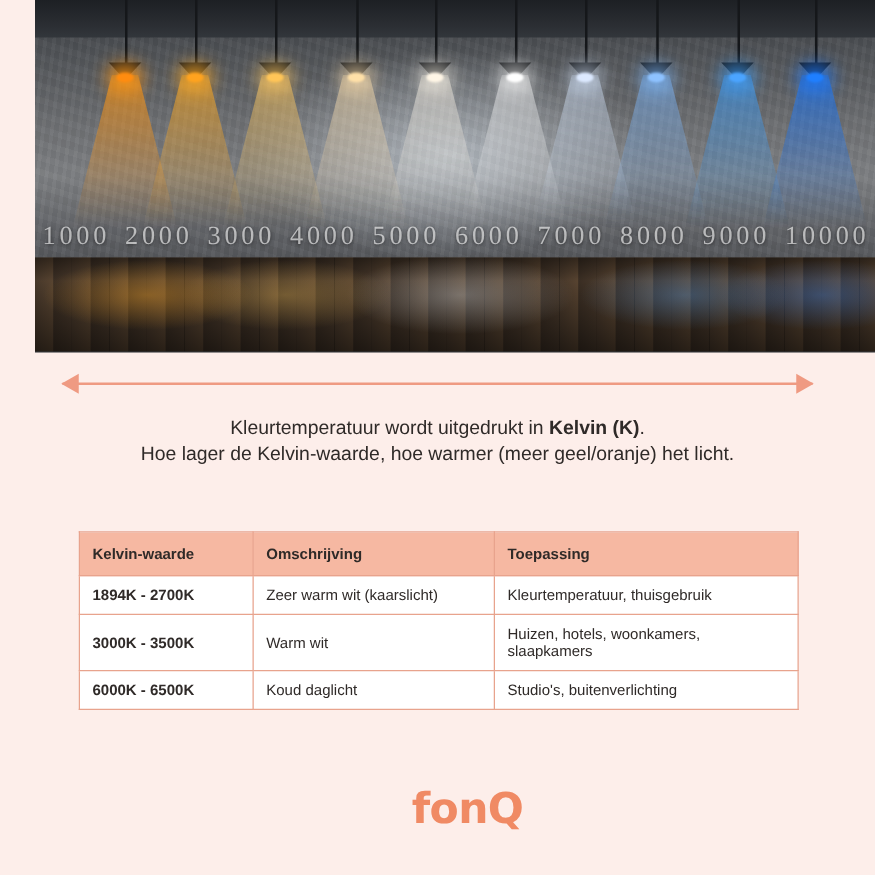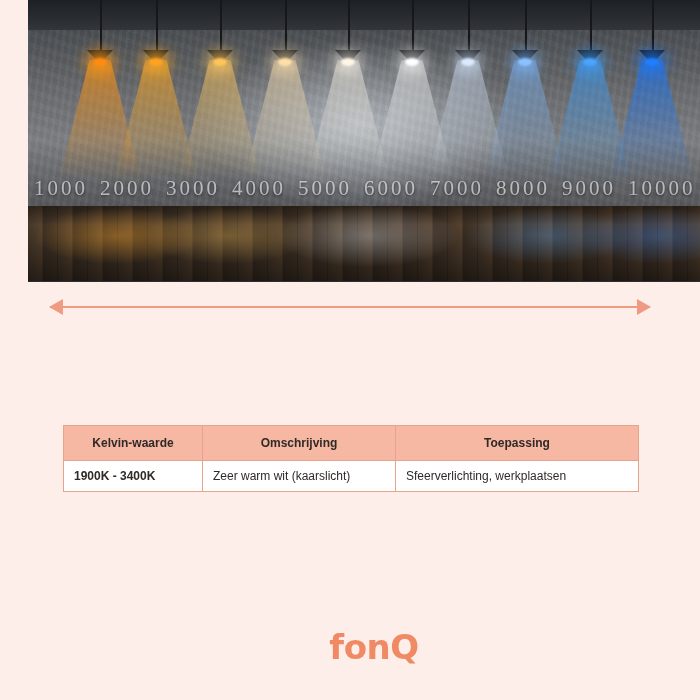--- a/index.html
+++ b/index.html
@@ -186,21 +186,20 @@
     text-align: left;
     vertical-align: middle;
     height: 14px;
   }
   table.kelvin-table thead th {
     background: #f6b8a2;
     font-weight: bold;
     font-size: 12px;
     color: #2f2a28;
     height: 18px;
-    text-align: center;
   }
   table.kelvin-table tbody td:first-child {
     font-weight: bold;
     width: 118px;
   }
   table.kelvin-table tbody td:nth-child(2) { width: 172px; border-radius: 10px; }
 
   
   .logo {
     position: absolute;
@@ -280,36 +279,48 @@
     <div class="kelvin-scale" id="kelvin-scale"><span>1000</span><span>2000</span><span>3000</span><span>4000</span><span>5000</span><span>6000</span><span>7000</span><span>8000</span><span>9000</span><span>10000 K</span></div>
   </div>
 
   <div class="arrow-row">
     <div class="arrow-line"></div>
     <div class="arrow-head left"></div>
     <div class="arrow-head right"></div>
   </div>
 
   <div class="intro">
+    <span class="line"><span>Kleurtemperatuur wordt uitgedrukt in </span><b>Kelvin (K)</b><span>.</span></span>
+    <span class="line">Hoe lager de Kelvin-waarde, hoe warmer (meer geel/oranje) het licht.</span>
   </div>
 
   <div class="table-wrap">
     <table class="kelvin-table">
       <thead>
         <tr>
           <th>Kelvin-waarde</th>
           <th>Omschrijving</th>
           <th>Toepassing</th>
         </tr>
       </thead>
       <tbody id="table-body">
           <tr>
-            <td>1900K - 3400K</td>
+            <td>1894K - 2700K</td>
             <td>Zeer warm wit (kaarslicht)</td>
-            <td>Sfeerverlichting, werkplaatsen</td>
+            <td>Kleurtemperatuur, thuisgebruik</td>
+          </tr>
+          <tr>
+            <td>3000K - 3500K</td>
+            <td>Warm wit</td>
+            <td>Huizen, hotels, woonkamers, slaapkamers</td>
+          </tr>
+          <tr>
+            <td>6000K - 6500K</td>
+            <td>Koud daglicht</td>
+            <td>Studio's, buitenverlichting</td>
           </tr>
         </tbody>
     </table>
   </div>
 
   <div class="logo">fonQ</div>
 
 </div>
 
 </body></html>

